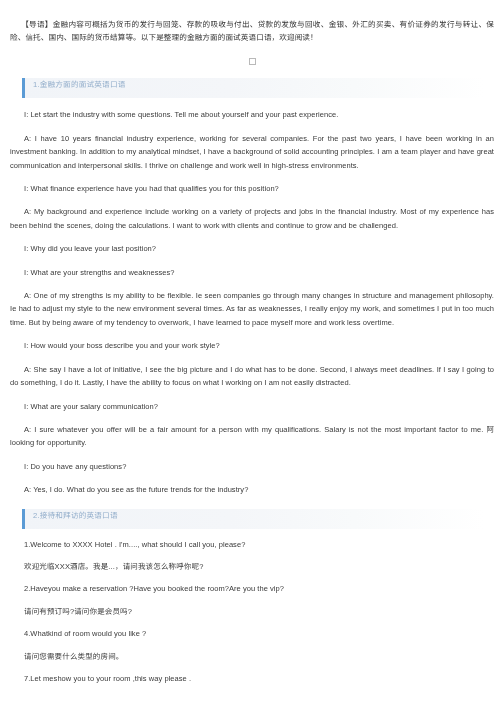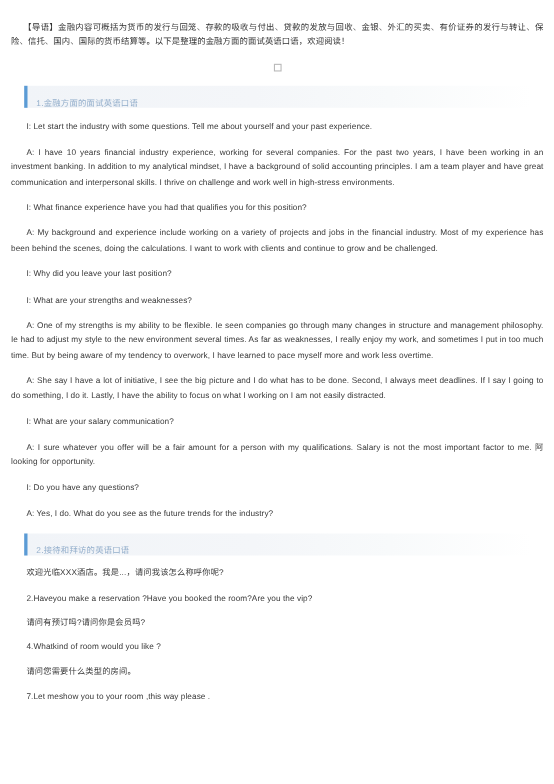--- a/index.html
+++ b/index.html
@@ -50,21 +50,21 @@
     border: 1px solid #b9b9b9;
     background: #ffffff;
     display: block;
   }
 
   
   .section-header {
     margin: 0 20px 0 22px;
     height: 20px;
     display: flex;
-    align-items: flex-end;
+    align-items: flex-start;
     background: linear-gradient(to right, #f1f4f8 0%, #f4f6f9 45%, #f8fafb 72%, #ffffff 100%);
     position: relative;
   }
   .section-bar {
     width: 3px;
     height: 20px;
     background: #5b9bd5;
     flex: 0 0 auto;
   }
   .section-title {
@@ -111,36 +111,38 @@
       <span class="section-title">1.金融方面的面试英语口语</span>
     </div>
     <div class="section-body">
       <p class="para"><span class="ind"></span><span>I: Let start the industry with some questions. Tell me about yourself and your past experience.</span></p>
       <p class="para"><span class="ind"></span><span>A: I have 10 years financial industry experience, working for several companies. For the past two years, I have been working in an investment banking. In addition to my analytical mindset, I have a background of solid accounting principles. I am a team player and have great communication and interpersonal skills. I thrive on challenge and work well in high-stress environments.</span></p>
       <p class="para"><span class="ind"></span><span>I: What finance experience have you had that qualifies you for this position?</span></p>
       <p class="para"><span class="ind"></span><span>A: My background and experience include working on a variety of projects and jobs in the financial industry. Most of my experience has been behind the scenes, doing the calculations. I want to work with clients and continue to grow and be challenged.</span></p>
       <p class="para"><span class="ind"></span><span>I: Why did you leave your last position?</span></p>
       <p class="para"><span class="ind"></span><span>I: What are your strengths and weaknesses?</span></p>
       <p class="para"><span class="ind"></span><span>A: One of my strengths is my ability to be flexible. Ie seen companies go through many changes in structure and management philosophy. Ie had to adjust my style to the new environment several times. As far as weaknesses, I really enjoy my work, and sometimes I put in too much time. But by being aware of my tendency to overwork, I have learned to pace myself more and work less overtime.</span></p>
+      <p class="para"><span class="ind"></span><span>I: How would your boss describe you and your work style?</span></p>
       <p class="para"><span class="ind"></span><span>A: She say I have a lot of initiative, I see the big picture and I do what has to be done. Second, I always meet deadlines. If I say I going to do something, I do it. Lastly, I have the ability to focus on what I working on I am not easily distracted.</span></p>
       <p class="para"><span class="ind"></span><span>I: What are your salary communication?</span></p>
       <p class="para"><span class="ind"></span><span>A: I sure whatever you offer will be a fair amount for a person with my qualifications. Salary is not the most important factor to me. 阿 looking for opportunity.</span></p>
       <p class="para"><span class="ind"></span><span>I: Do you have any questions?</span></p>
       <p class="para"><span class="ind"></span><span>A: Yes, I do. What do you see as the future trends for the industry?</span></p>
     </div>
   </div>
 
   <div class="gap-lg"></div>
 
   <div class="section">
     <div class="section-header">
       <span class="section-bar"></span>
       <span class="section-title">2.接待和拜访的英语口语</span>
     </div>
     <div class="section-body">
+      <p class="para tight"><span class="ind"></span><span>1.Welcome to XXXX Hotel . I'm....,   what should I call you, please?</span></p>
       <p class="para cn tight"><span class="ind"></span><span>欢迎光临XXX酒店。我是...，请问我该怎么称呼你呢?</span></p>
       <p class="para tight"><span class="ind"></span><span>2.Haveyou make a reservation ?Have you booked the room?Are you the vip?</span></p>
       <p class="para cn tight"><span class="ind"></span><span>请问有预订吗?请问你是会员吗?</span></p>
       <p class="para tight"><span class="ind"></span><span>4.Whatkind of room would you like ?</span></p>
       <p class="para cn tight"><span class="ind"></span><span>请问您需要什么类型的房间。</span></p>
       <p class="para tight"><span class="ind"></span><span>7.Let meshow you to your room ,this way please .</span></p>
       <p class="para cn tight"><span class="ind"></span></p>
 
     </div>
   </div>

